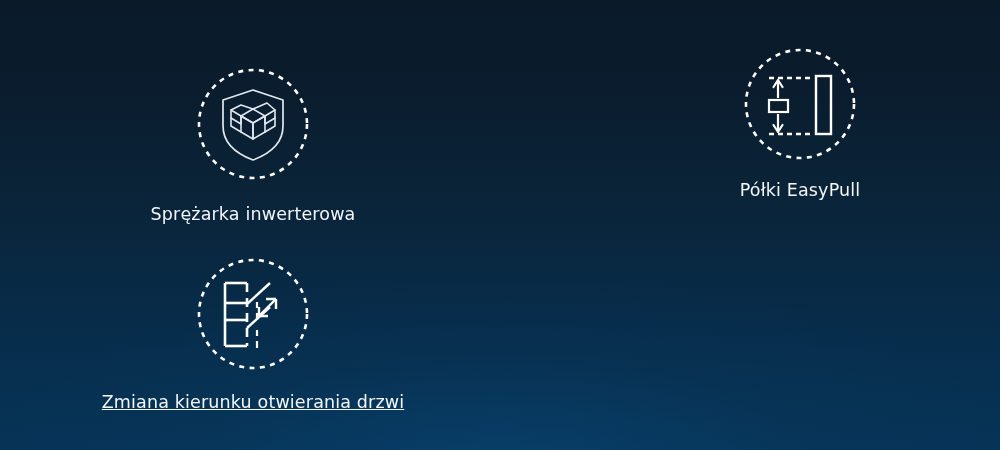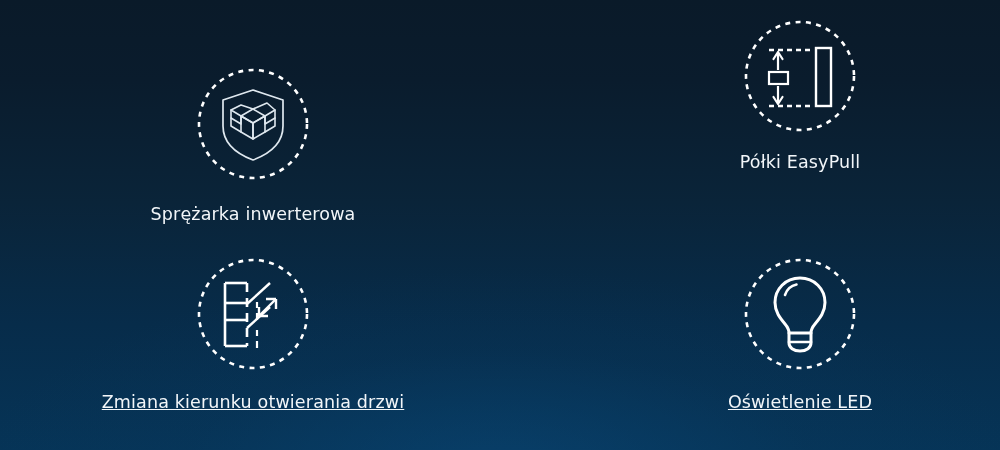--- a/index.html
+++ b/index.html
@@ -45,21 +45,21 @@
     height: 100%;
   }
   .feature {
     position: relative;
     display: flex;
     flex-direction: column;
     align-items: center;
     justify-content: flex-start;
   }
   .cell-tl { padding-top: 68px; padding-left: 6px; gap: 8px; }
-  .cell-tr { padding-top: 20px; padding-left: 100px; }
+  .cell-tr { padding-top: 48px; padding-left: 100px; }
   .cell-bl { padding-top: 33px; padding-left: 6px; }
   .cell-br { padding-top: 33px; padding-left: 100px; }
 
   .icon-circle {
     width: 112px;
     height: 112px;
     position: relative;
     display: flex;
     align-items: center;
     justify-content: center;
@@ -157,32 +157,15 @@
             <path d="M60 62 V44" stroke-width="2.2" stroke-dasharray="7 5"></path>
             <path d="M62 58 L79 41" stroke-width="2.4"></path>
             <path d="M79 41 L79 51 M79 41 L69 41" stroke-width="2.4"></path>
             <path d="M62 58 L62 49 M62 58 L71 58" stroke-width="2.4"></path>
           </g>
         </svg>
       </div>
       <div class="feature-label">Zmiana kierunku otwierania drzwi</div>
     </div>
 
-    <div class="feature cell-br">
-      <div class="icon-circle">
-        <svg class="ring" width="112" height="112" viewBox="0 0 112 112">
-          <circle cx="56" cy="56" r="54" fill="none" stroke="#ffffff" stroke-width="2.6" stroke-dasharray="5 5.4" stroke-linecap="butt"></circle>
-        </svg>
-        <svg class="icon-art" width="112" height="112" viewBox="0 0 112 112">
-          <g fill="none" stroke="#ffffff" stroke-width="3" stroke-linecap="round" stroke-linejoin="round">
-            <path d="M56 20 C41.5 20 31 31 31 44.5 C31 54 36 60 41 66 C44 69.5 45 72 45 75
-                     L67 75 C67 72 68 69.5 71 66 C76 60 81 54 81 44.5 C81 31 70.5 20 56 20 Z"></path>
-            <path d="M45 75 L45 85 C45 89.5 49.5 93 56 93 C62.5 93 67 89.5 67 85 L67 75"></path>
-            <path d="M45 84 L67 84" stroke-width="2.6"></path>
-            <path d="M41 37 C43 31 47.5 27.5 52.5 26.5" stroke-width="2.6"></path>
-          </g>
-        </svg>
-      </div>
-      <div class="feature-label">Oświetlenie LED</div>
-    </div>
 
   </div>
 </div>
 
 </body></html>

